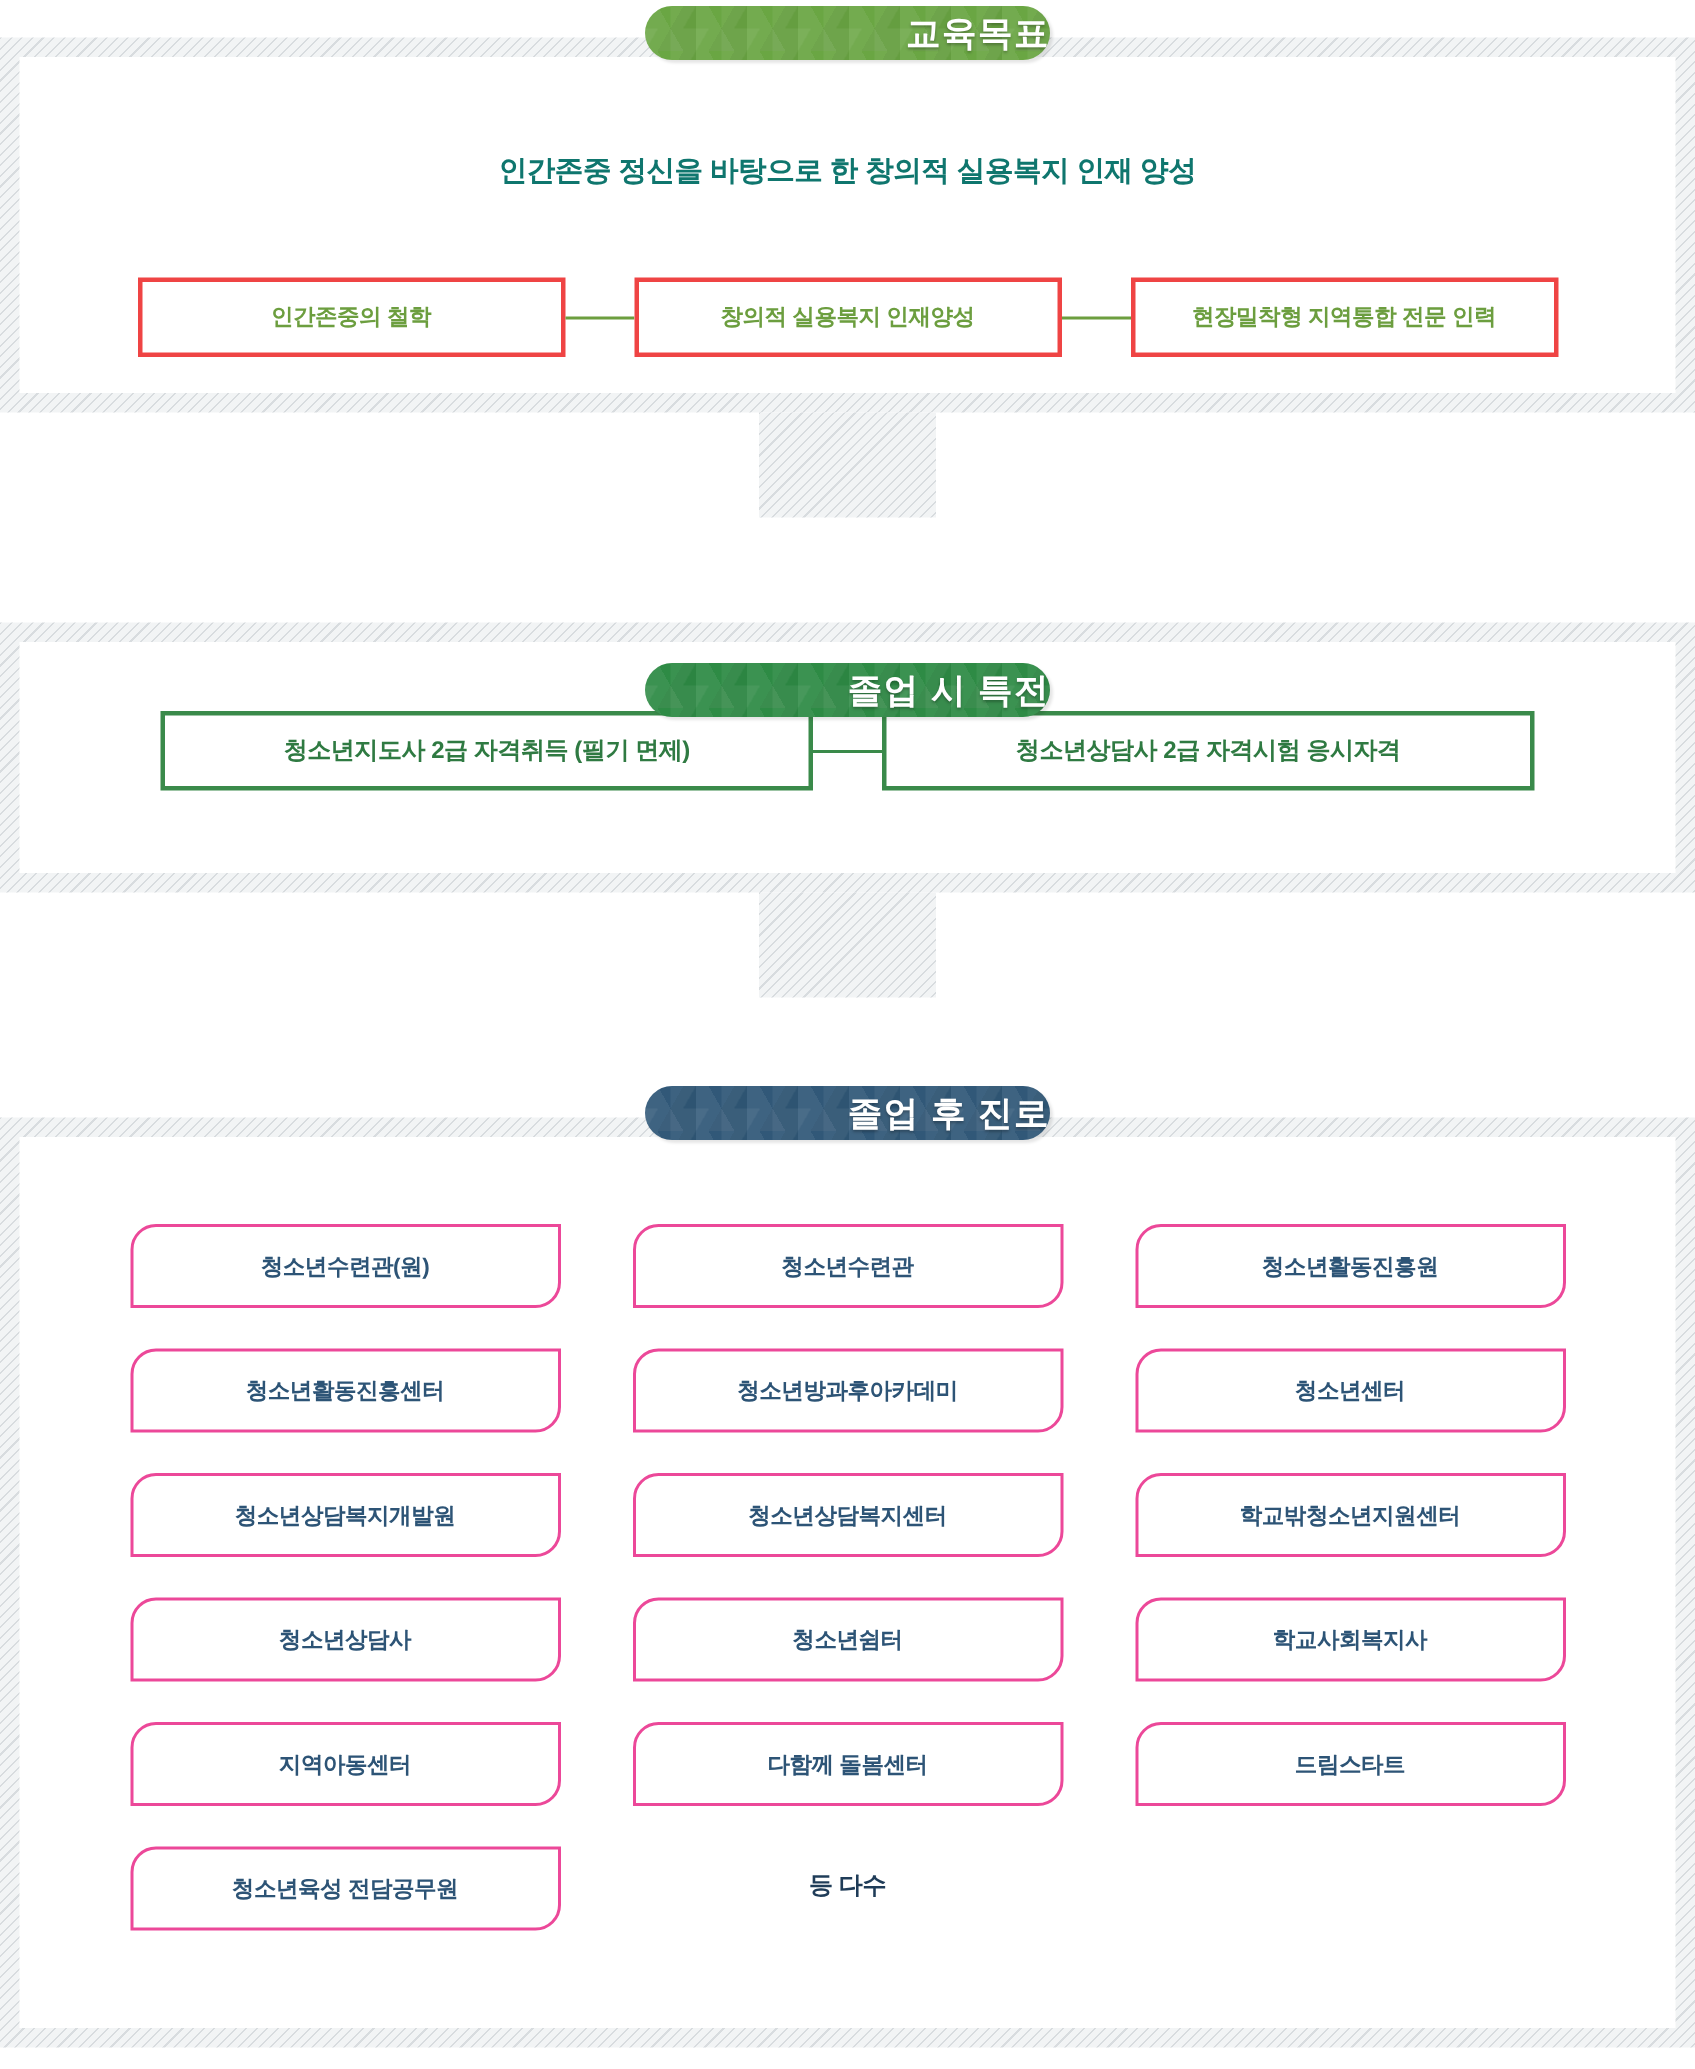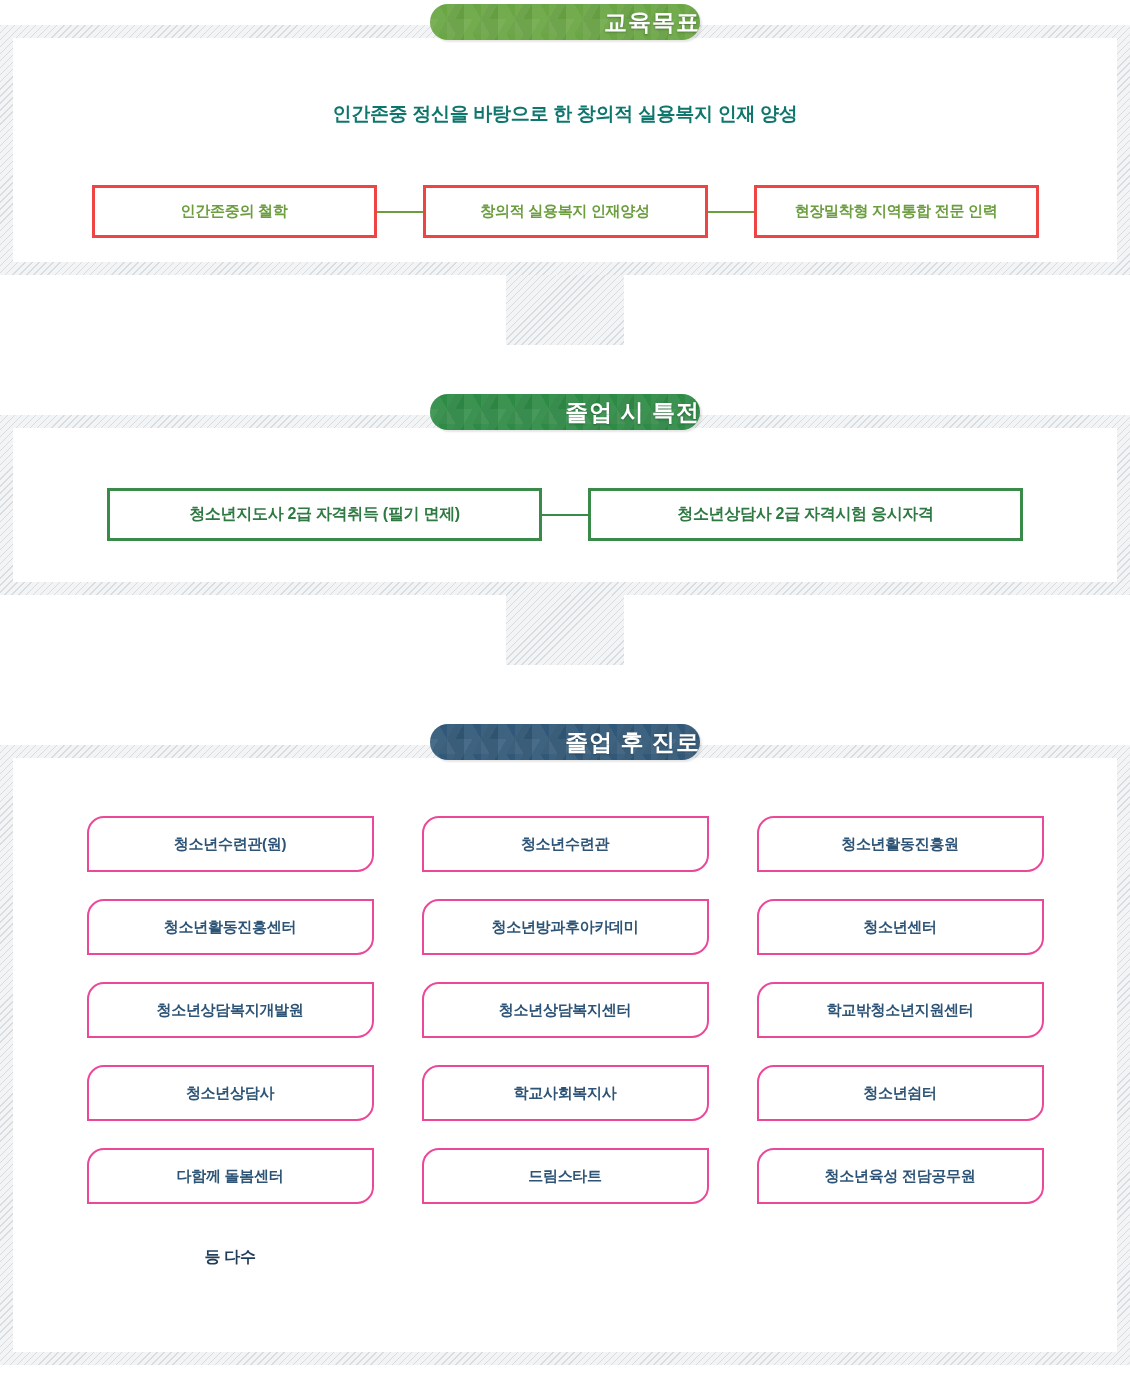--- a/index.html
+++ b/index.html
@@ -78,21 +78,21 @@
     position:relative;
     color:#ffffff;
     font-size:23px;
     font-weight:bold;
     letter-spacing:1px;
     text-shadow:0 1px 2px rgba(0,0,0,.28);
     z-index:2;
     white-space:nowrap;
   }
   .badge.green-light{background:#6aa643;}
-  .badge.green-dark{background:#2e8b45;}
+  .badge.green-dark{background:#2e8b45;margin-top:48px;}
   .badge.blue{background:#315878;}
 
   
   #sec1{top:25px;height:250px;}
   .goal-title{
     position:absolute;
     top:63px;left:0;width:100%;
     text-align:center;
     color:#0f766e;
     font-size:19px;
@@ -121,21 +121,21 @@
   .gbox.g2{border-color:#3a8a4a;color:#2f7a42;}
   .glink{height:2px;background:#6c9e3f;}
   .glink.g2{background:#3a8a4a;}
 
   #sec1row{top:147px;}
   #sec1row .gbox{width:285px;height:53px;}
   #sec1row .glink{width:46px;}
 
   
   #sec2{top:415px;height:180px;}
-  #sec2row{top:60px;}
+  #sec2row{top:46px;}
   #sec2row .gbox{width:435px;height:53px;font-size:16px;}
   #sec2row .glink{width:46px;}
 
   
   #conn1{top:275px;height:70px;}
   #conn2{top:595px;height:70px;}
 
   
   #sec3{top:745px;height:620px;}
   .career-grid{
@@ -229,21 +229,22 @@
         <div class="cbox">청소년수련관(원)</div>
         <div class="cbox">청소년수련관</div>
         <div class="cbox">청소년활동진흥원</div>
         <div class="cbox">청소년활동진흥센터</div>
         <div class="cbox">청소년방과후아카데미</div>
         <div class="cbox">청소년센터</div>
         <div class="cbox">청소년상담복지개발원</div>
         <div class="cbox">청소년상담복지센터</div>
         <div class="cbox">학교밖청소년지원센터</div>
         <div class="cbox">청소년상담사</div>
+        <div class="cbox">청소년쉼터</div>
         <div class="cbox">학교사회복지사</div>
-        <div class="cbox">청소년쉼터</div>
+        <div class="cbox">지역아동센터</div>
         <div class="cbox">다함께 돌봄센터</div>
         <div class="cbox">드림스타트</div>
         <div class="cbox">청소년육성 전담공무원</div>
         <div class="cplain">등 다수</div>
       </div>
   </div>
 </div>
 
 </body></html>

